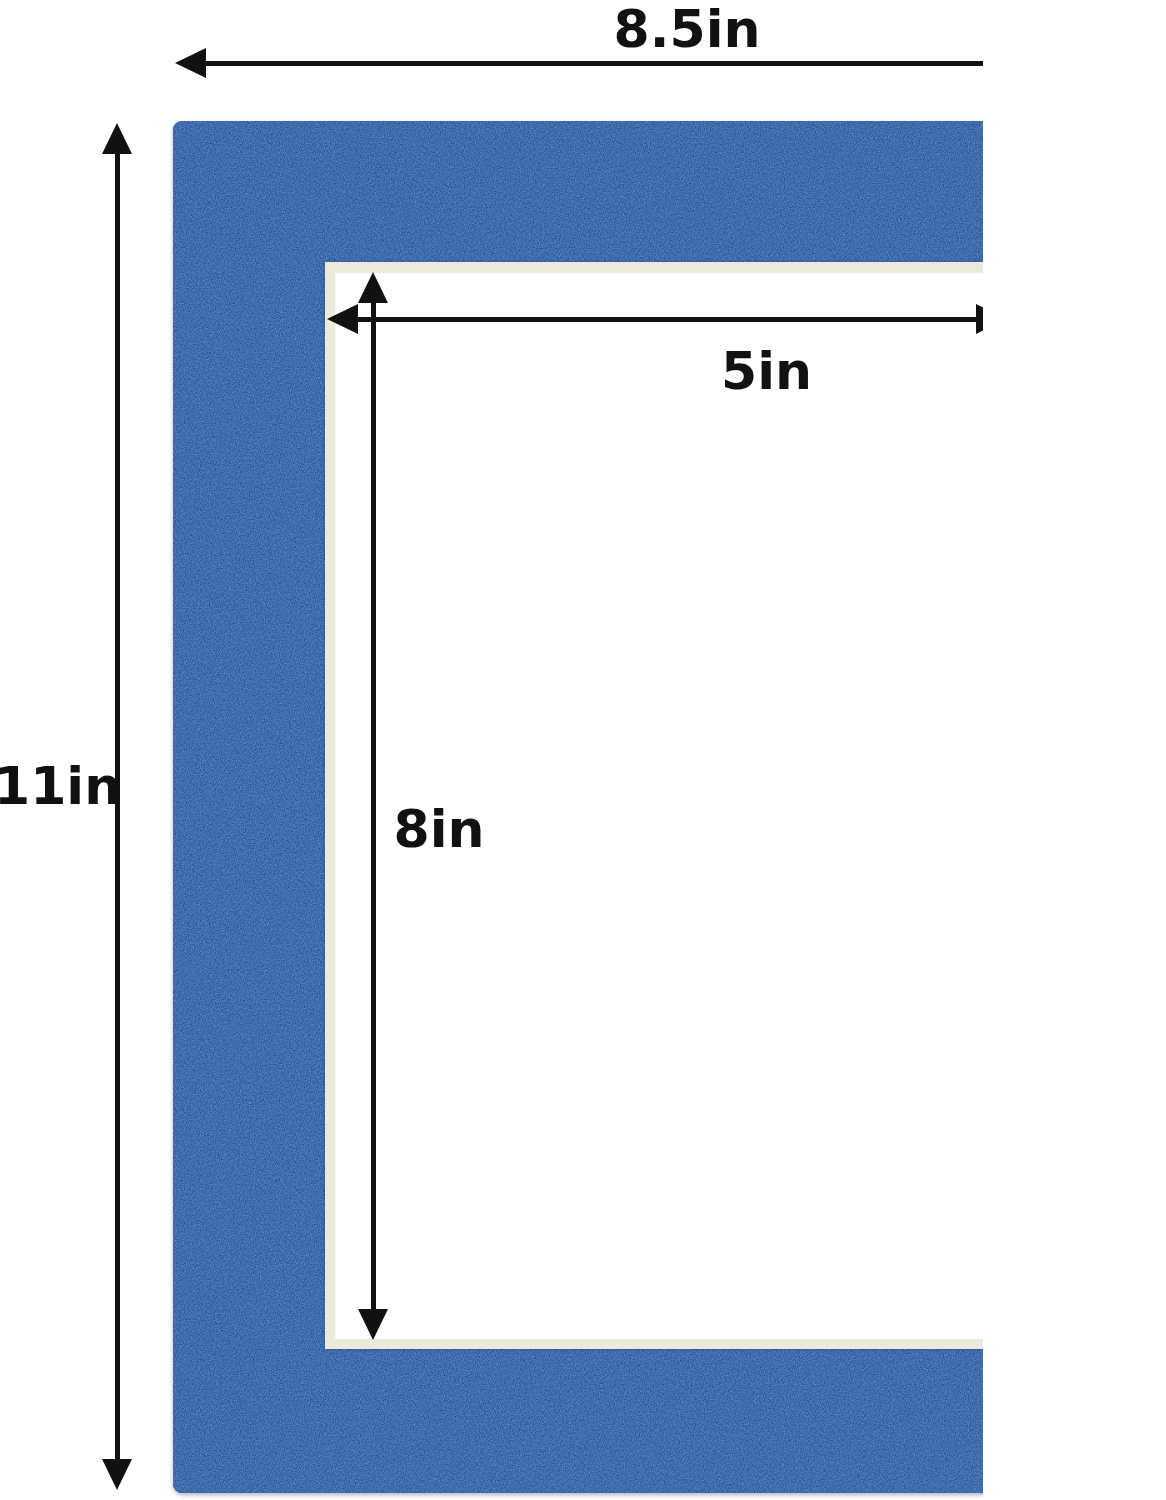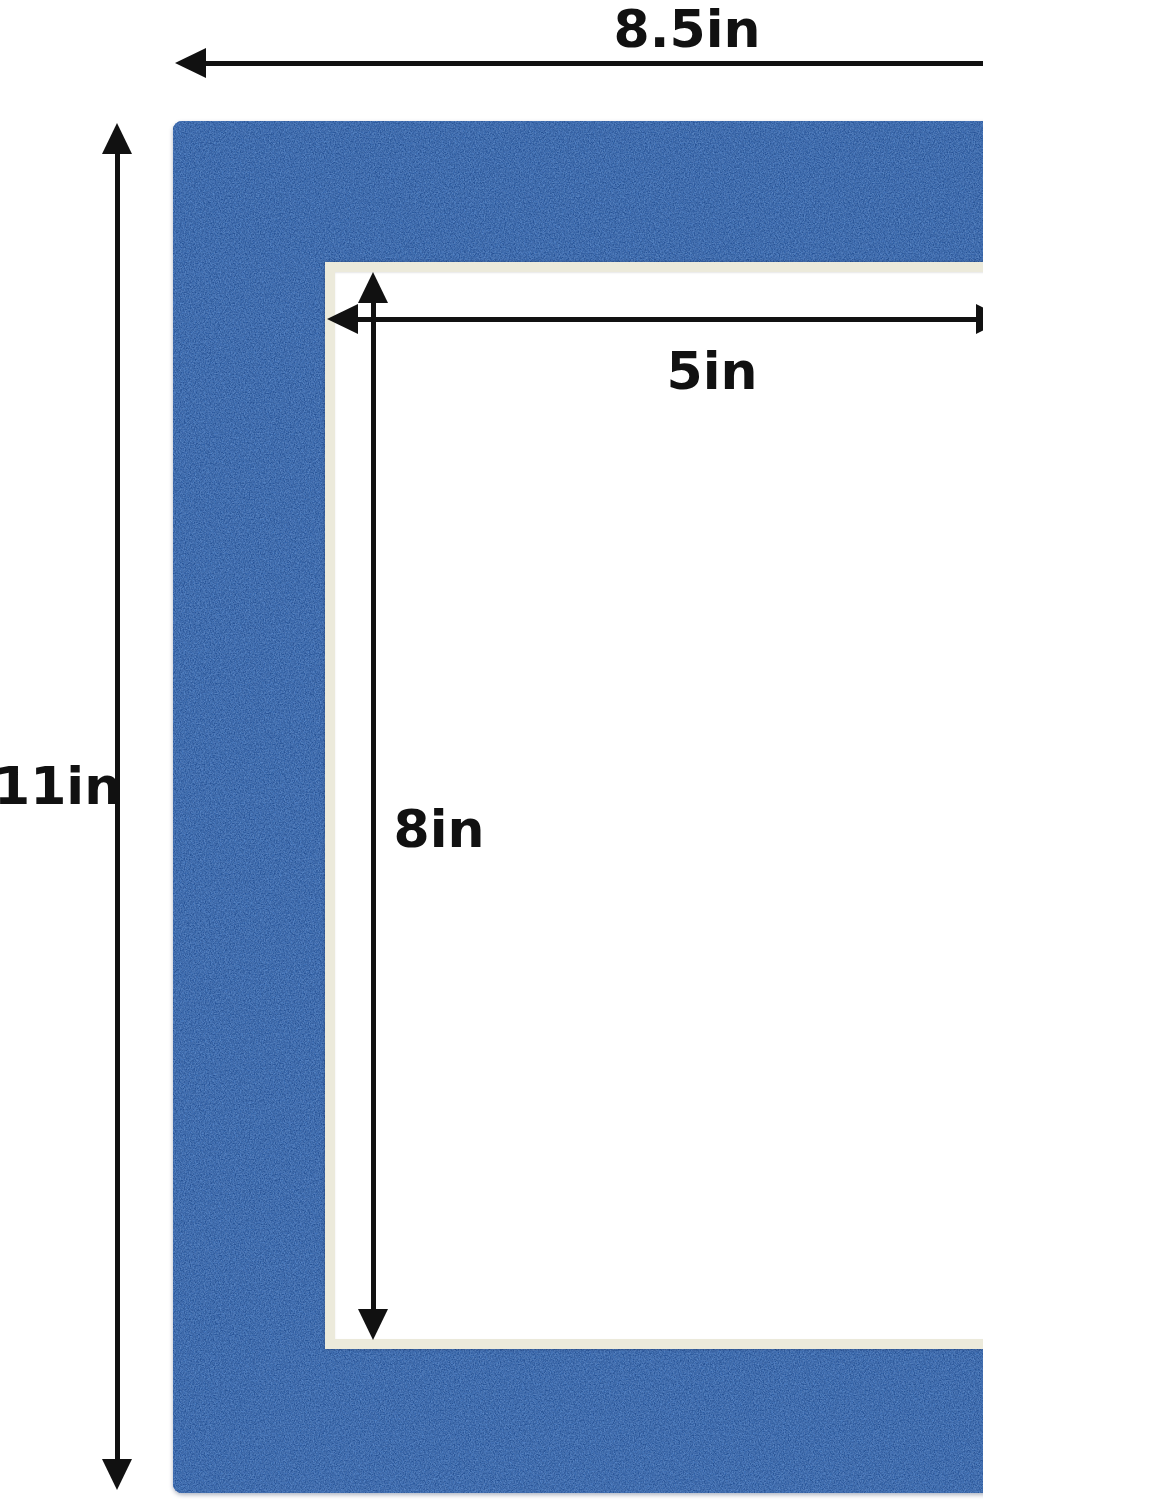--- a/index.html
+++ b/index.html
@@ -147,21 +147,21 @@
       <rect width="979" height="1372" fill="#3a6cb4"></rect>
       <rect width="979" height="1372" filter="url(#grainDark)" opacity="0.65"></rect>
       <rect width="979" height="1372" filter="url(#grainLight)" opacity="0.5"></rect>
     </svg>
 
     <div class="bevel">
       <div class="opening"></div>
     </div>
   </div>
 
-  <div class="dim-label overlay" style="left:612px; top:344px; width:200px;">5in</div>
+  <div class="dim-label overlay" style="left:612px; top:344px; width:200px;text-align:right;">5in</div>
   <div class="harrow overlay" style="left:327px; top:304px; width:680px; height:30px;">
     <span class="head-l"></span>
     <span class="shaft"></span>
     <span class="head-r"></span>
   </div>
 
   <div class="dim-label overlay" style="left:339px; top:802px; width:200px;">8in</div>
   <div class="varrow overlay" style="left:358px; top:272px; width:30px; height:1068px;">
     <span class="head-t"></span>
     <span class="shaft"></span>

